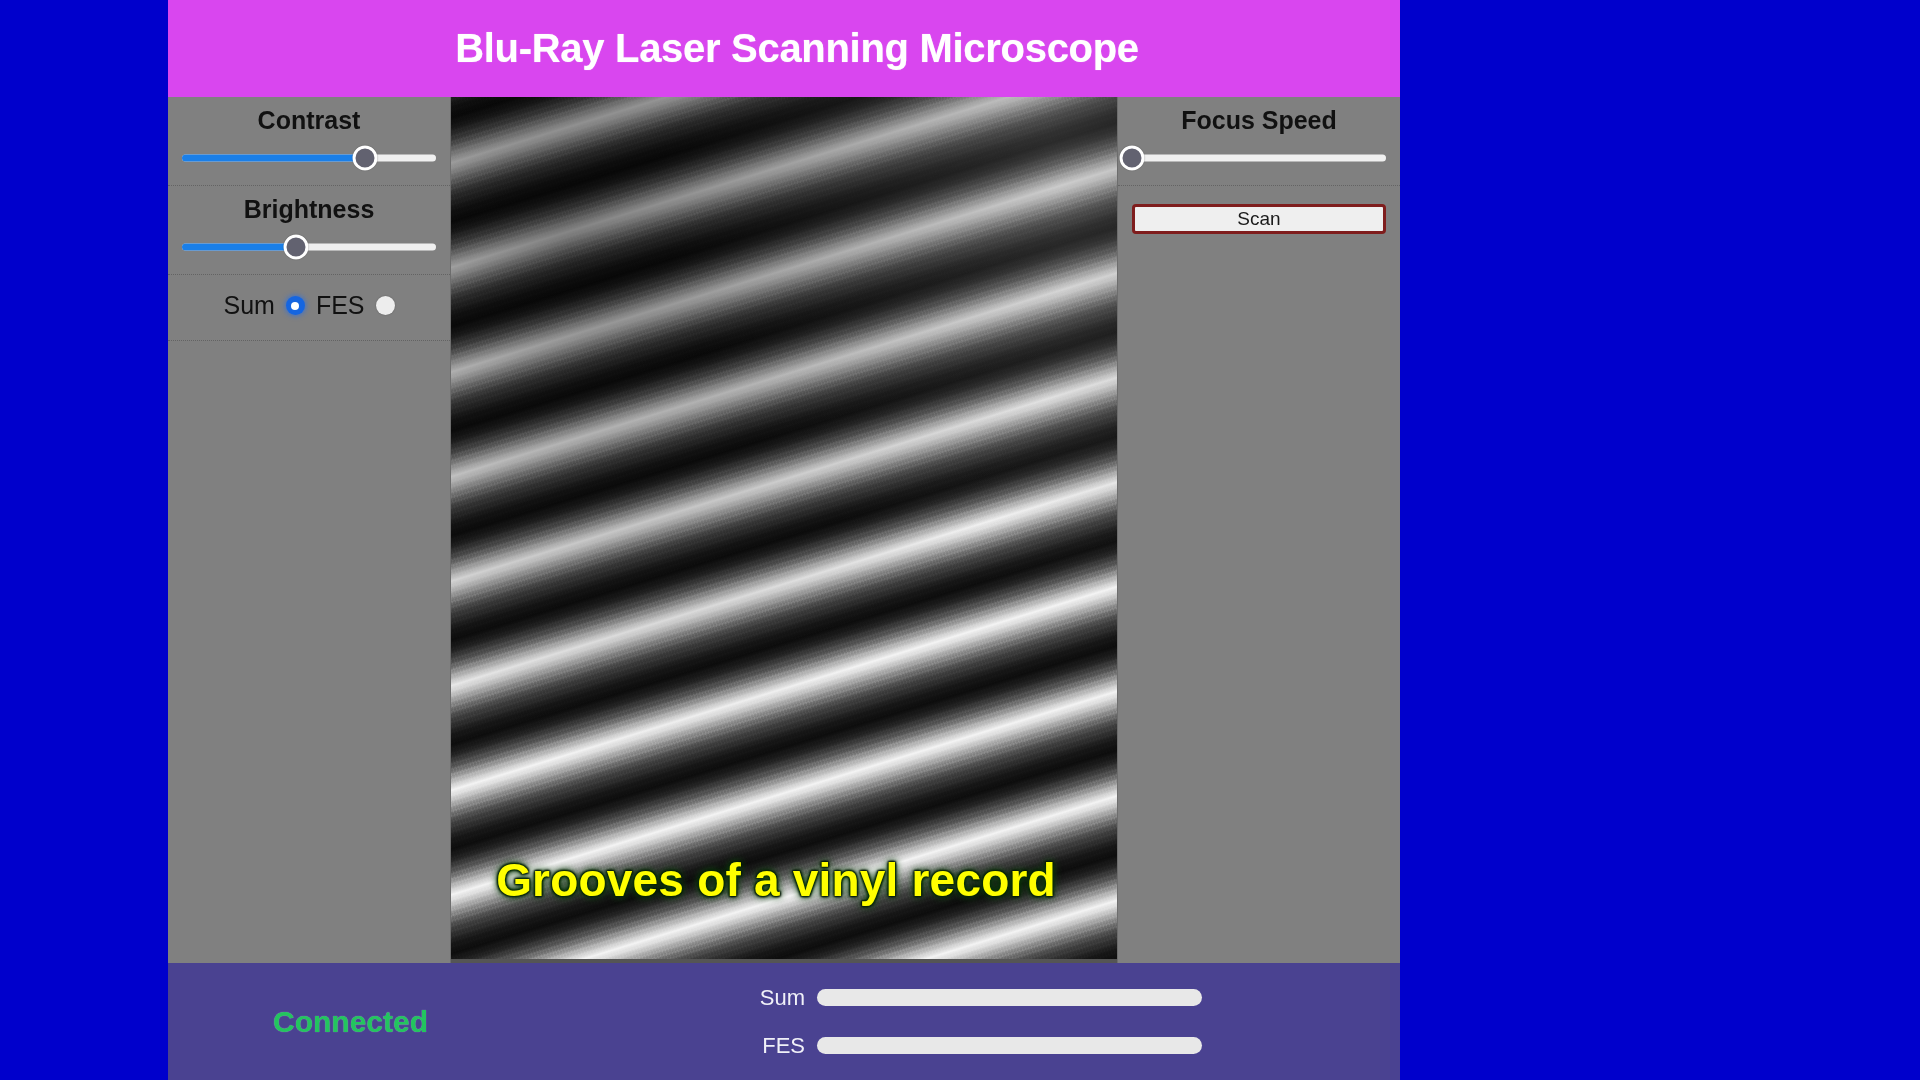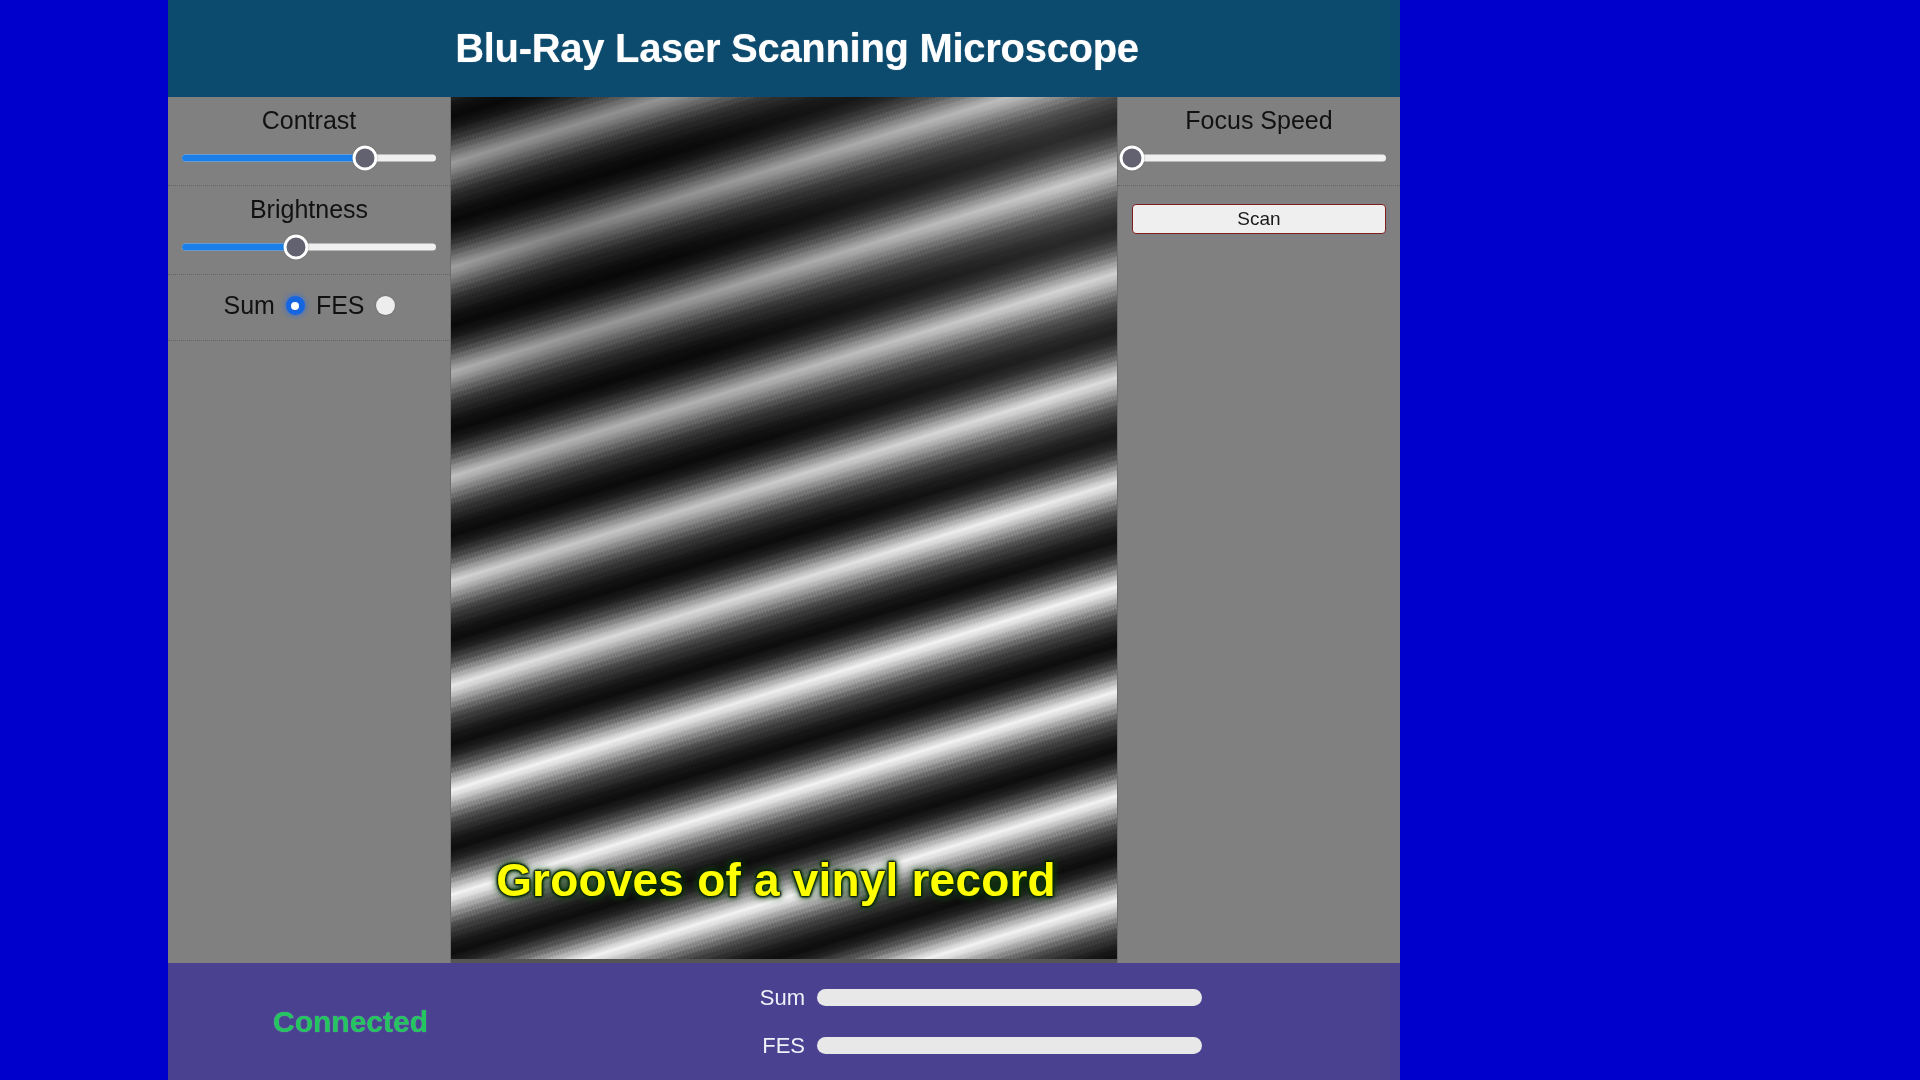--- a/index.html
+++ b/index.html
@@ -41,21 +41,21 @@
   #right-panel{border-left:1px solid #6d6d6d;}
 
   .ctl-group{
     border-bottom:1px dotted #636363;
     padding:6px 0 14px 0;
     box-sizing:border-box;
   }
   .ctl-label{
     text-align:center;color:#111;font-size:25px;
     line-height:34px;margin-bottom:8px;
-    font-weight:400;
+    font-weight:700;
   }
 
   
   .slider{
     position:relative;height:26px;margin:0 14px;
   }
   .slider .track{
     position:absolute;left:0;right:0;top:50%;
     transform:translateY(-50%);
     height:7px;border-radius:4px;background:#f0f0f0;
@@ -101,21 +101,21 @@
     box-shadow:0 0 2px rgba(0,0,0,.25);
   }
 
   #left-filler{flex:1 1 auto;position:relative;}
 
   
   #scan-group{padding:18px 14px 0 14px;}
   #scan-button{
     width:100%;height:30px;
     background:#efefef;
-    border:1px solid #7f1d1d;
+    border:3px solid #7f1d1d;
     border-radius:4px;
     color:#1a1a1a;font-size:19px;
     display:flex;align-items:center;justify-content:center;
     box-sizing:border-box;
     cursor:pointer;
   }
   #right-filler{flex:1 1 auto;}
 
   
   #image-pane{
@@ -195,21 +195,21 @@
   #mouse-cursor{
     position:absolute;left:378px;top:454px;
     width:22px;height:30px;pointer-events:none;
   }
 </style>
 </head>
 <body style="background: rgb(0, 0, 204);">
 
 <div id="app-window">
 
-  <div id="title-bar" style="background: #0c4a6e; padding-left: 26px;">
+  <div id="title-bar" style="background: #d946ef; padding-left: 26px;">
     <div id="app-title">Blu-Ray Laser Scanning Microscope</div>
   </div>
 
   <div id="body-row">
 
     <div id="left-panel" class="side-panel">
 
       <div class="ctl-group">
         <div class="ctl-label">Contrast</div>
         <div class="slider">

